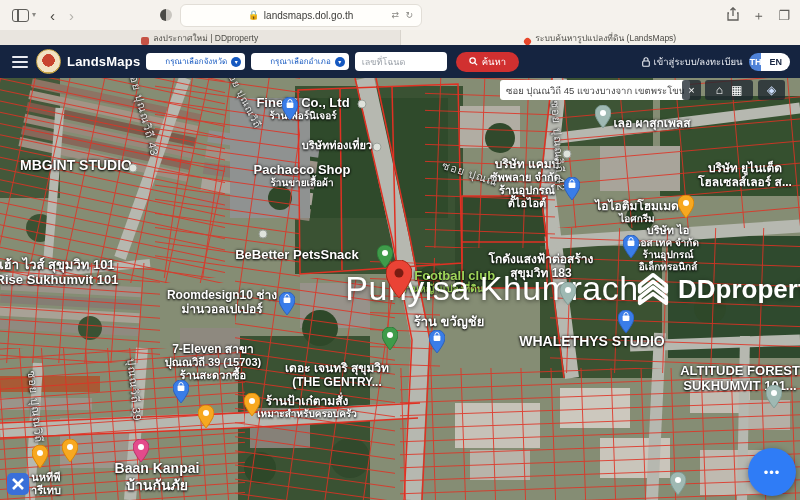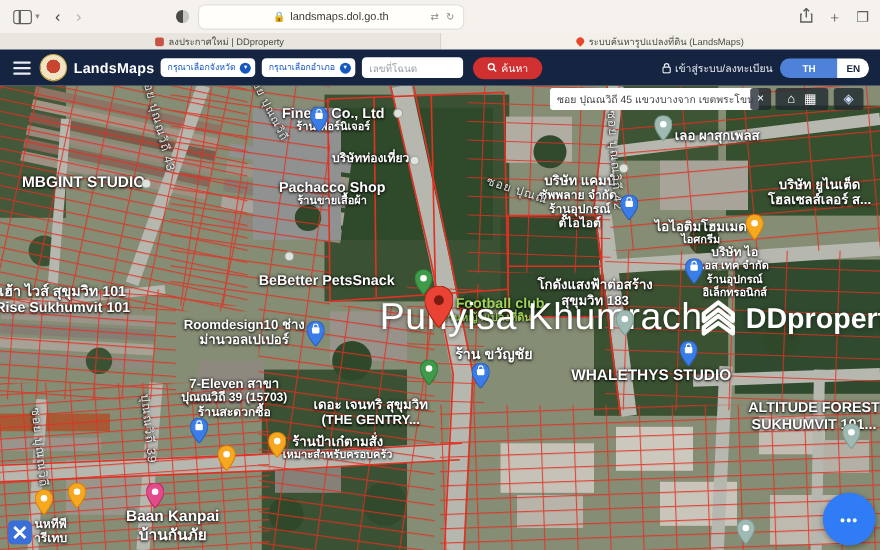--- a/index.html
+++ b/index.html
@@ -15,45 +15,45 @@
   .navarrow.fwd{color:#b3b1ab;}
   .shield{width:12px;height:12px;border-radius:50%;background:linear-gradient(90deg,#4a4a46 50%,#c9c6c0 50%);margin-left:86px;}
   .urlbar{margin-left:8px;width:240px;height:21px;background:#fffefb;border:1px solid #e2ded7;
     border-radius:6px;display:flex;align-items:center;justify-content:center;position:relative;}
   .urlbar .lock{font-size:9px;color:#7a7974;margin-right:4px;}
   .urlbar .url{font-size:10px;color:#3c3b38;}
   .urlbar .right-icons{position:absolute;right:6px;font-size:9px;color:#8a8984;letter-spacing:2px;}
   .chrome1 .right{position:absolute;right:10px;display:flex;gap:13px;align-items:center;}
   
   .chrome2{position:absolute;left:0;top:30px;width:800px;height:15px;background:#e9e5df;display:flex;}
-  .tab{width:400px;display:flex;align-items:center;justify-content:center;gap:4px;font-size:8.5px;color:#4c4b46;}
+  .tab{width:400px;display:flex;align-items:flex-end;justify-content:center;gap:4px;font-size:8.5px;color:#4c4b46;}
   .tab.active{background:#f3f0ea;border-left:1px solid #d8d4cd;}
   .dot-logo{width:8px;height:8px;border-radius:2px;background:#c0392b;opacity:.85;}
   .pin-fav{width:7px;height:7px;background:#e8472b;border-radius:50% 50% 50% 0;transform:rotate(-45deg);}
   
   .nav{position:absolute;left:0;top:45px;width:800px;height:33px;background:#152440;display:flex;align-items:center;}
   .burger{margin-left:12px;width:16px;display:flex;flex-direction:column;gap:3px;}
   .burger span{height:2px;background:#e8eaf0;border-radius:1px;}
   .dol-logo{margin-left:8px;width:23px;height:23px;border-radius:50%;
     background:radial-gradient(circle at 50% 45%,#c8452f 0 36%,#f2e3c2 37% 70%,#caa84a 71% 100%);
     border:1px solid #caa84a;}
   .brand{color:#fff;font-size:13px;font-weight:bold;margin-left:6px;letter-spacing:.2px;}
   .pill{margin-left:6px;background:#fff;border-radius:4px;height:17px;display:flex;align-items:center;
-    padding:0 4px 0 6px;gap:4px;font-size:8px;color:#1558c0;white-space:nowrap;}
+    padding:0 4px 0 19px;gap:4px;font-size:8px;color:#1558c0;white-space:nowrap;}
   .pill .cv{width:10px;height:10px;border-radius:50%;background:#1558c0;color:#fff;font-size:6px;
     display:flex;align-items:center;justify-content:center;}
   .deed{margin-left:6px;width:78px;height:19px;border:none;border-radius:4px;font-size:9px;padding:0 7px;
     color:#333;background:#fff;font-family:inherit;}
   .deed::placeholder{color:#9aa0a8;}
   .searchbtn{margin-left:9px;height:20px;background:#d13030;border:none;border-radius:11px;color:#fff;
     font-size:9.5px;display:flex;align-items:center;gap:4px;padding:0 13px;font-family:inherit;}
   .nav .right{position:absolute;right:10px;display:flex;align-items:center;gap:7px;}
   .login{color:#e9ecf2;font-size:9.5px;display:flex;align-items:center;gap:4px;}
   .langs{display:flex;border-radius:11px;overflow:hidden;height:18px;font-size:9px;font-weight:bold;}
-  .langs .th{background:#4e82d8;color:#fff;display:flex;align-items:center;padding:0 20px;}
+  .langs .th{background:#4e82d8;color:#fff;display:flex;align-items:center;padding:0 0;}
   .langs .en{background:#fff;color:#152440;display:flex;align-items:center;padding:0 8px;}
   
   .map{position:absolute;left:0;top:78px;width:800px;height:422px;overflow:hidden;background:#858d74;}
   .map svg.base{position:absolute;left:0;top:0;}
   .layers-labels,.layers-pins{position:absolute;left:0;top:0;width:800px;height:422px;pointer-events:none;}
   .mlabel{position:absolute;color:#fff;font-weight:bold;text-align:center;line-height:1.18;white-space:nowrap;
     text-shadow:0 0 3px rgba(0,0,0,.9),0 1px 2px rgba(0,0,0,.9);}
   .mlabel.street{font-weight:normal;color:rgba(255,255,255,.88);letter-spacing:1px;}
   .mlabel.watermark{font-weight:normal;letter-spacing:.5px;text-shadow:0 1px 4px rgba(0,0,0,.55);}
   .mpin{position:absolute;}

